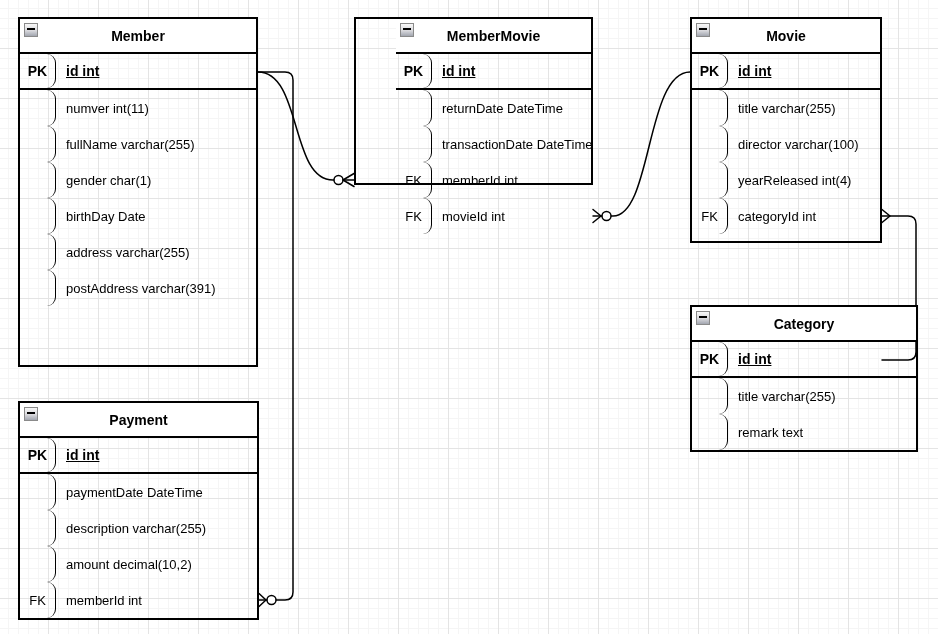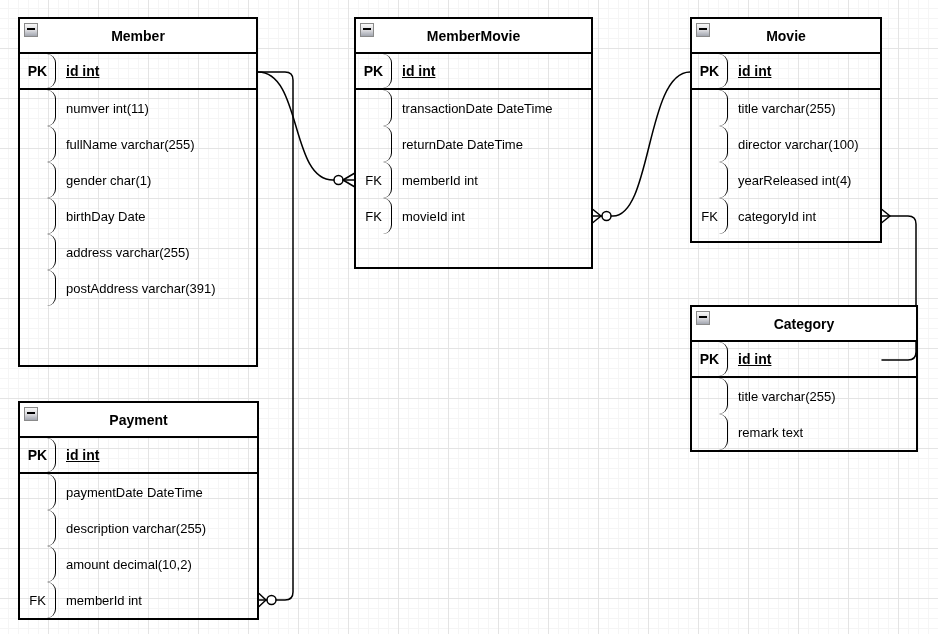--- a/index.html
+++ b/index.html
@@ -110,38 +110,38 @@
       </div>
       <div class="row">
         <span class="key"></span>
         <span class="field">address varchar(255)</span>
       </div>
       <div class="row">
         <span class="key"></span>
         <span class="field">postAddress varchar(391)</span>
       </div>
     </div>
-    <div class="entity" style="left: 354px; top: 17px; width: 239px; height: 252px;">
+    <div class="entity" style="left: 354px; top: 17px; width: 239px; height: 168px; padding-left: 40px;">
       <div class="entity-header">
         <span class="collapse">
           <span class="minus"></span>
         </span>
         <span>MemberMovie</span>
       </div>
       <div class="row pk">
         <span class="key">PK</span>
         <span class="field">id int</span>
       </div>
       <div class="row">
         <span class="key"></span>
+        <span class="field">returnDate DateTime</span>
+      </div>
+      <div class="row">
+        <span class="key"></span>
         <span class="field">transactionDate DateTime</span>
-      </div>
-      <div class="row">
-        <span class="key"></span>
-        <span class="field">returnDate DateTime</span>
       </div>
       <div class="row">
         <span class="key">FK</span>
         <span class="field">memberId int</span>
       </div>
       <div class="row">
         <span class="key">FK</span>
         <span class="field">movieId int</span>
       </div>
     </div>

